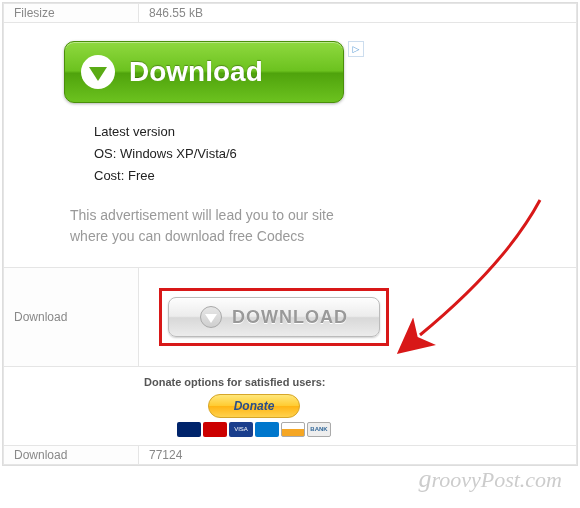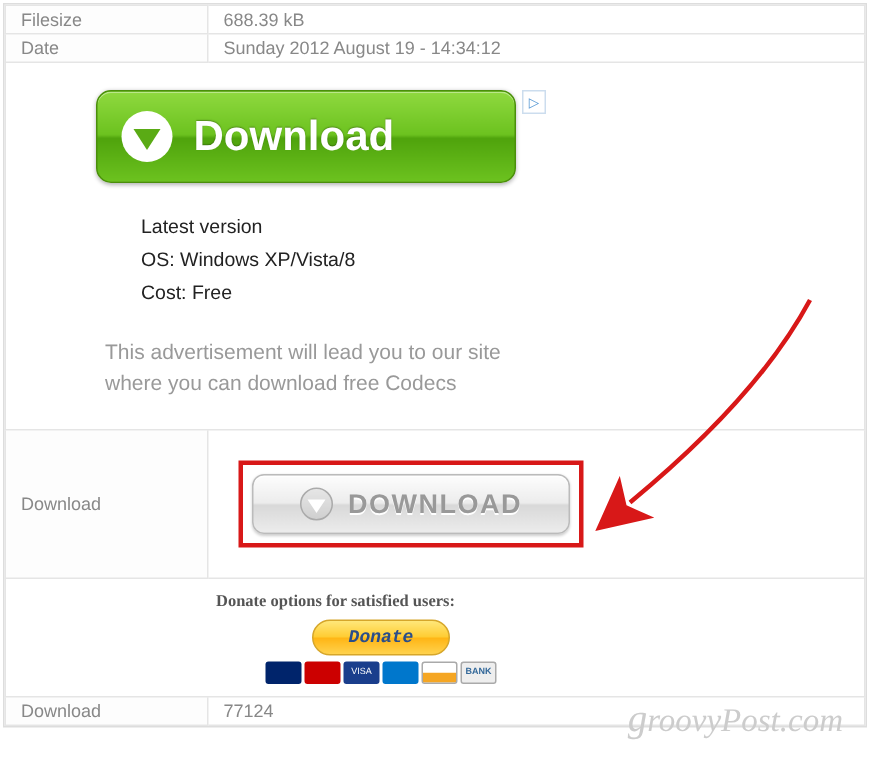--- a/index.html
+++ b/index.html
@@ -126,30 +126,30 @@
   .gray-dl-btn .txt2 {
     color: #999;
     font-weight: bold;
     font-size: 18px;
     letter-spacing: 1px;
     font-family: Arial, sans-serif;
     text-shadow: 0 1px 0 #fff;
   }
   .donate-cell { padding: 8px 10px; }
   .donate-wrap { margin-left: 130px; width: 220px; }
-  .donate-label { font-size: 11px; font-weight: bold; color: #555; line-height: 1.3; margin-bottom: 4px; font-family: Liberation Serif, serif; }
+  .donate-label { font-size: 11px; font-weight: bold; color: #555; line-height: 1.3; margin-bottom: 4px; }
   .donate-btn {
     width: 92px; height: 24px;
     background: linear-gradient(to bottom, #ffe77a 0%, #ffcc33 48%, #ffb515 52%, #ffd24d 100%);
     border: 1px solid #d6a62a;
     border-radius: 12px;
     display: flex; align-items: center; justify-content: center;
     margin: 0 auto 4px auto;
     cursor: pointer;
-    font-family: Liberation Mono, monospace;
+    font-family: Liberation Sans, sans-serif;
   }
   .donate-btn span { color: #2a4e8a; font-style: italic; font-weight: bold; font-size: 12px; }
   .cards { display: flex; gap: 2px; justify-content: center; }
   .card { width: 24px; height: 15px; border-radius: 2px; font-size: 6px; color: #fff; display:flex; align-items:center; justify-content:center;}
   .c1{background:#00246b;} .c2{background:#cc0000;} .c3{background:#1a3e8c;} .c4{background:#0077cc;} .c5{background:linear-gradient(#fff 50%,#f5a623 50%); border:1px solid #aaa;} .c6{background:#eee;border:1px solid #aaa;color:#34699a;font-weight:bold;}
 
   
   .anno-arrow {
     position: absolute;
     top: 195px;
@@ -170,39 +170,35 @@
   .watermark .g { font-size: 26px; }
 </style>
 </head>
 <body>
 
 <div class="container">
 <table>
   <tbody>
         <tr>
     <td class="label">Filesize</td>
-    <td class="value">688.39 kB</td>
-  </tr>
-  <tr>
-    <td class="label">Date</td>
-    <td class="value">Sunday 2012 August 19 - 14:34:12</td>
+    <td class="value">846.55 kB</td>
   </tr>
   <tr>
     <td class="ad-cell" colspan="2">
       <div class="ad-box">
         <div class="adchoice">▷</div>
         <div class="green-dl-btn">
           <div class="circle">
                   <div class="arrow"></div>
                 </div>
           <div class="txt">Download</div>
         </div>
         <div class="ad-info">
           <div>Latest version</div>
-          <div>OS: Windows XP/Vista/8</div>
+          <div>OS: Windows XP/Vista/6</div>
           <div>Cost: Free</div>
         </div>
         <div class="ad-fine">This advertisement will lead you to our site where you can download free Codecs</div>
       </div>
     </td>
   </tr>
   <tr>
     <td class="label dl-row-cell">Download</td>
     <td class="dl-row-cell">
       <div class="red-box">

